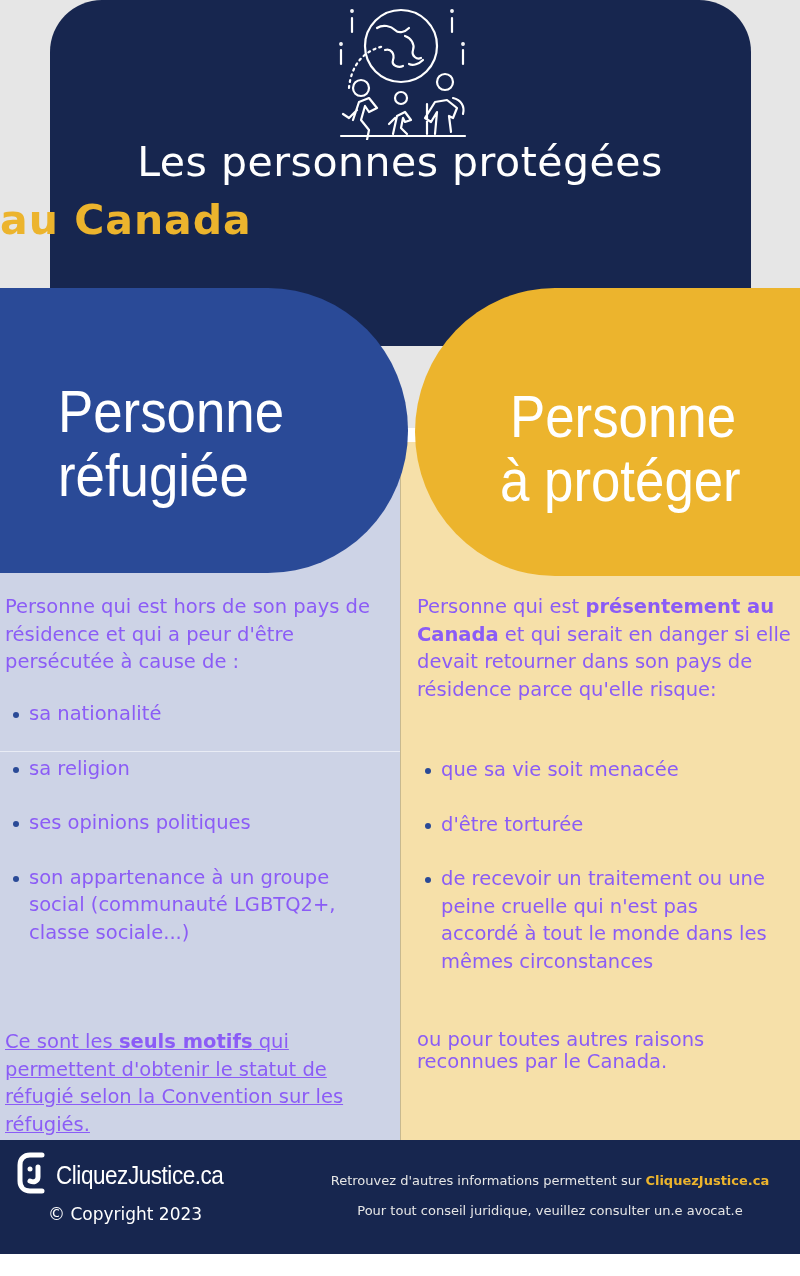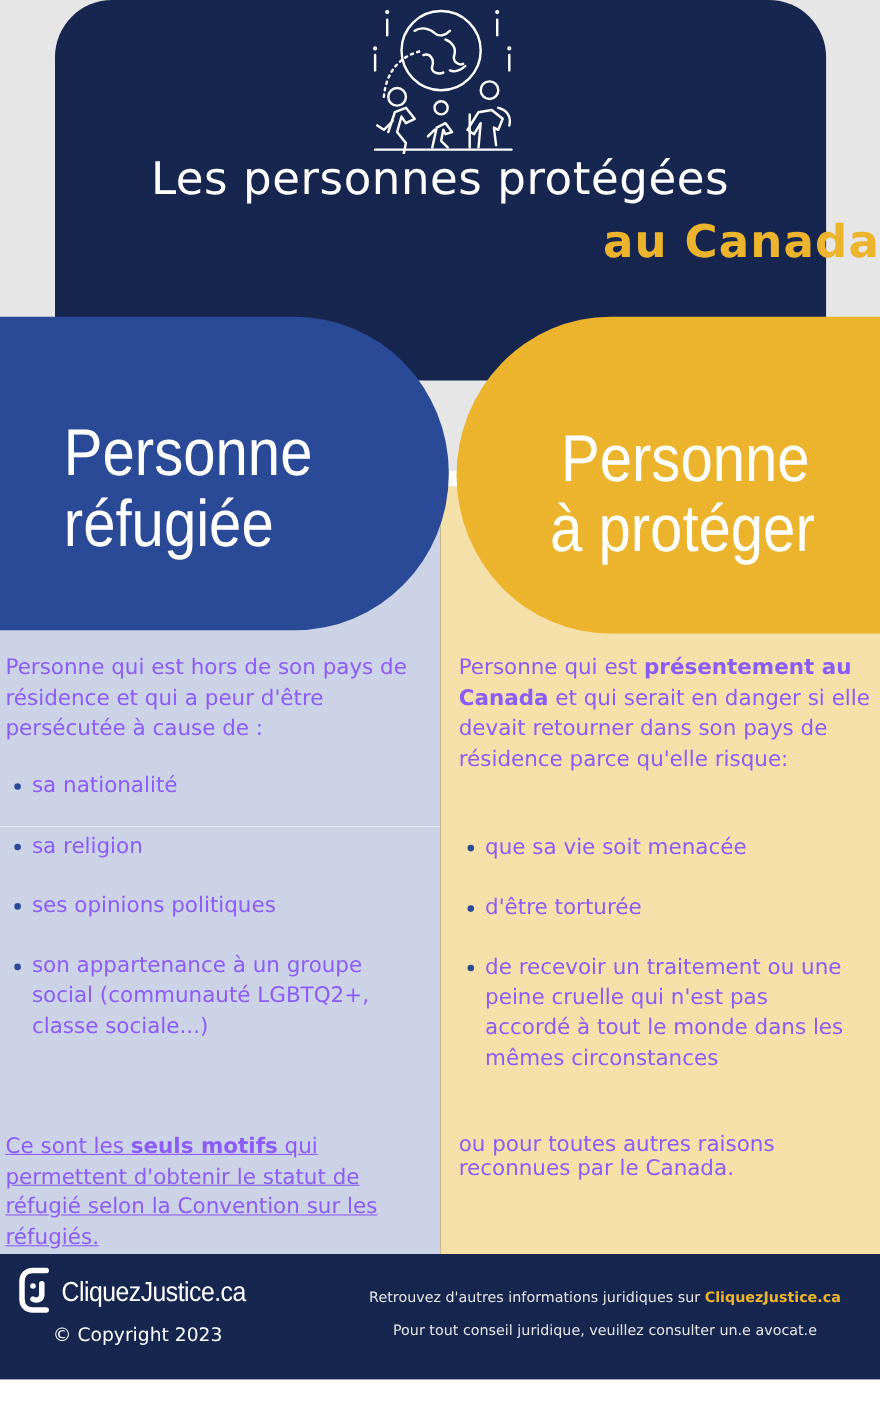--- a/index.html
+++ b/index.html
@@ -1,21 +1,21 @@
 <!DOCTYPE html>
 <html><head>
 <meta charset="utf-8">
 <style>
   html, body { margin: 0; padding: 0; }
   body { width: 800px; height: 1276px; position: relative; background: #ffffff; overflow: hidden; font-family: "DejaVu Sans", sans-serif; }
   .top-bg { position: absolute; left: 0; top: 0; width: 800px; height: 450px; background: #e6e6e6; }
   .header-card { position: absolute; left: 50px; top: 0; width: 701px; height: 346px; background: #17264f; border-radius: 52px 52px 0 0; }
   .icon-wrap { position: absolute; left: 335px; top: 8px; width: 134px; height: 132px; }
   .title-1 { position: absolute; left: 0; width: 800px; top: 138px; text-align: center; color: #ffffff; font-family: "DejaVu Sans", sans-serif; font-size: 41px; letter-spacing: 0.5px; }
-  .title-2 { position: absolute; left: 0; width: 800px; top: 196px; text-align: right; color: #ecb42d; font-family: "DejaVu Sans", sans-serif; font-size: 41px; font-weight: bold; letter-spacing: 1px; }
+  .title-2 { position: absolute; left: 0; width: 800px; top: 196px; text-align: left; color: #ecb42d; font-family: "DejaVu Sans", sans-serif; font-size: 41px; font-weight: bold; letter-spacing: 1px; }
   .panel-left { position: absolute; left: 0; top: 430px; width: 400px; height: 710px; background: #cdd3e6; }
   .panel-right { position: absolute; left: 400px; top: 430px; width: 400px; height: 710px; background: #f6e0a9; border-left: 1px solid #c8b98f; }
   .white-gap { position: absolute; left: 380px; top: 428px; width: 40px; height: 14px; background: #ffffff; }
   .pill-left { position: absolute; left: -10px; top: 288px; width: 418px; height: 285px; background: #2a4a97; border-radius: 0 140px 140px 0 / 0 142px 142px 0; }
   .pill-right { position: absolute; left: 415px; top: 288px; width: 420px; height: 288px; background: #ecb42d; border-radius: 140px 0 0 140px / 144px 0 0 144px; }
   .pill-title { position: absolute; color: #ffffff; font-family: "Liberation Sans", sans-serif; font-weight: 300; font-size: 60px; line-height: 64px; transform: scaleX(0.88); transform-origin: left top; }
   .pill-title-left { left: 58px; top: 380px; }
   .pill-title-right { left: 500px; top: 385px; text-align: center; }
   .body-text { position: absolute; color: #8b5cf6; font-family: "DejaVu Sans", sans-serif; font-size: 19.5px; line-height: 27.5px; }
   .body-text b { font-weight: bold; }
@@ -115,15 +115,15 @@
       <path d="M22 16 V26 C22 30 18 32 14 30"></path>
       <circle cx="14" cy="18" r="2.5" fill="#ffffff" stroke="none"></circle>
     </svg>
   </span>
   <span class="logo-text">CliquezJustice.ca</span>
 </div>
 
 <div class="copyright">© Copyright 2023</div>
 
 <div class="footer-line" style="top:1173px;">
-  <span>Retrouvez d'autres informations juridiques sur </span><span class="accent">CliquezJustice.ca</span>
+  <span>Retrouvez d'autres informations permettent sur </span><span class="accent">CliquezJustice.ca</span>
 </div>
 <div class="footer-line" style="top:1203px;">Pour tout conseil juridique, veuillez consulter un.e avocat.e</div>
 
 </body></html>

